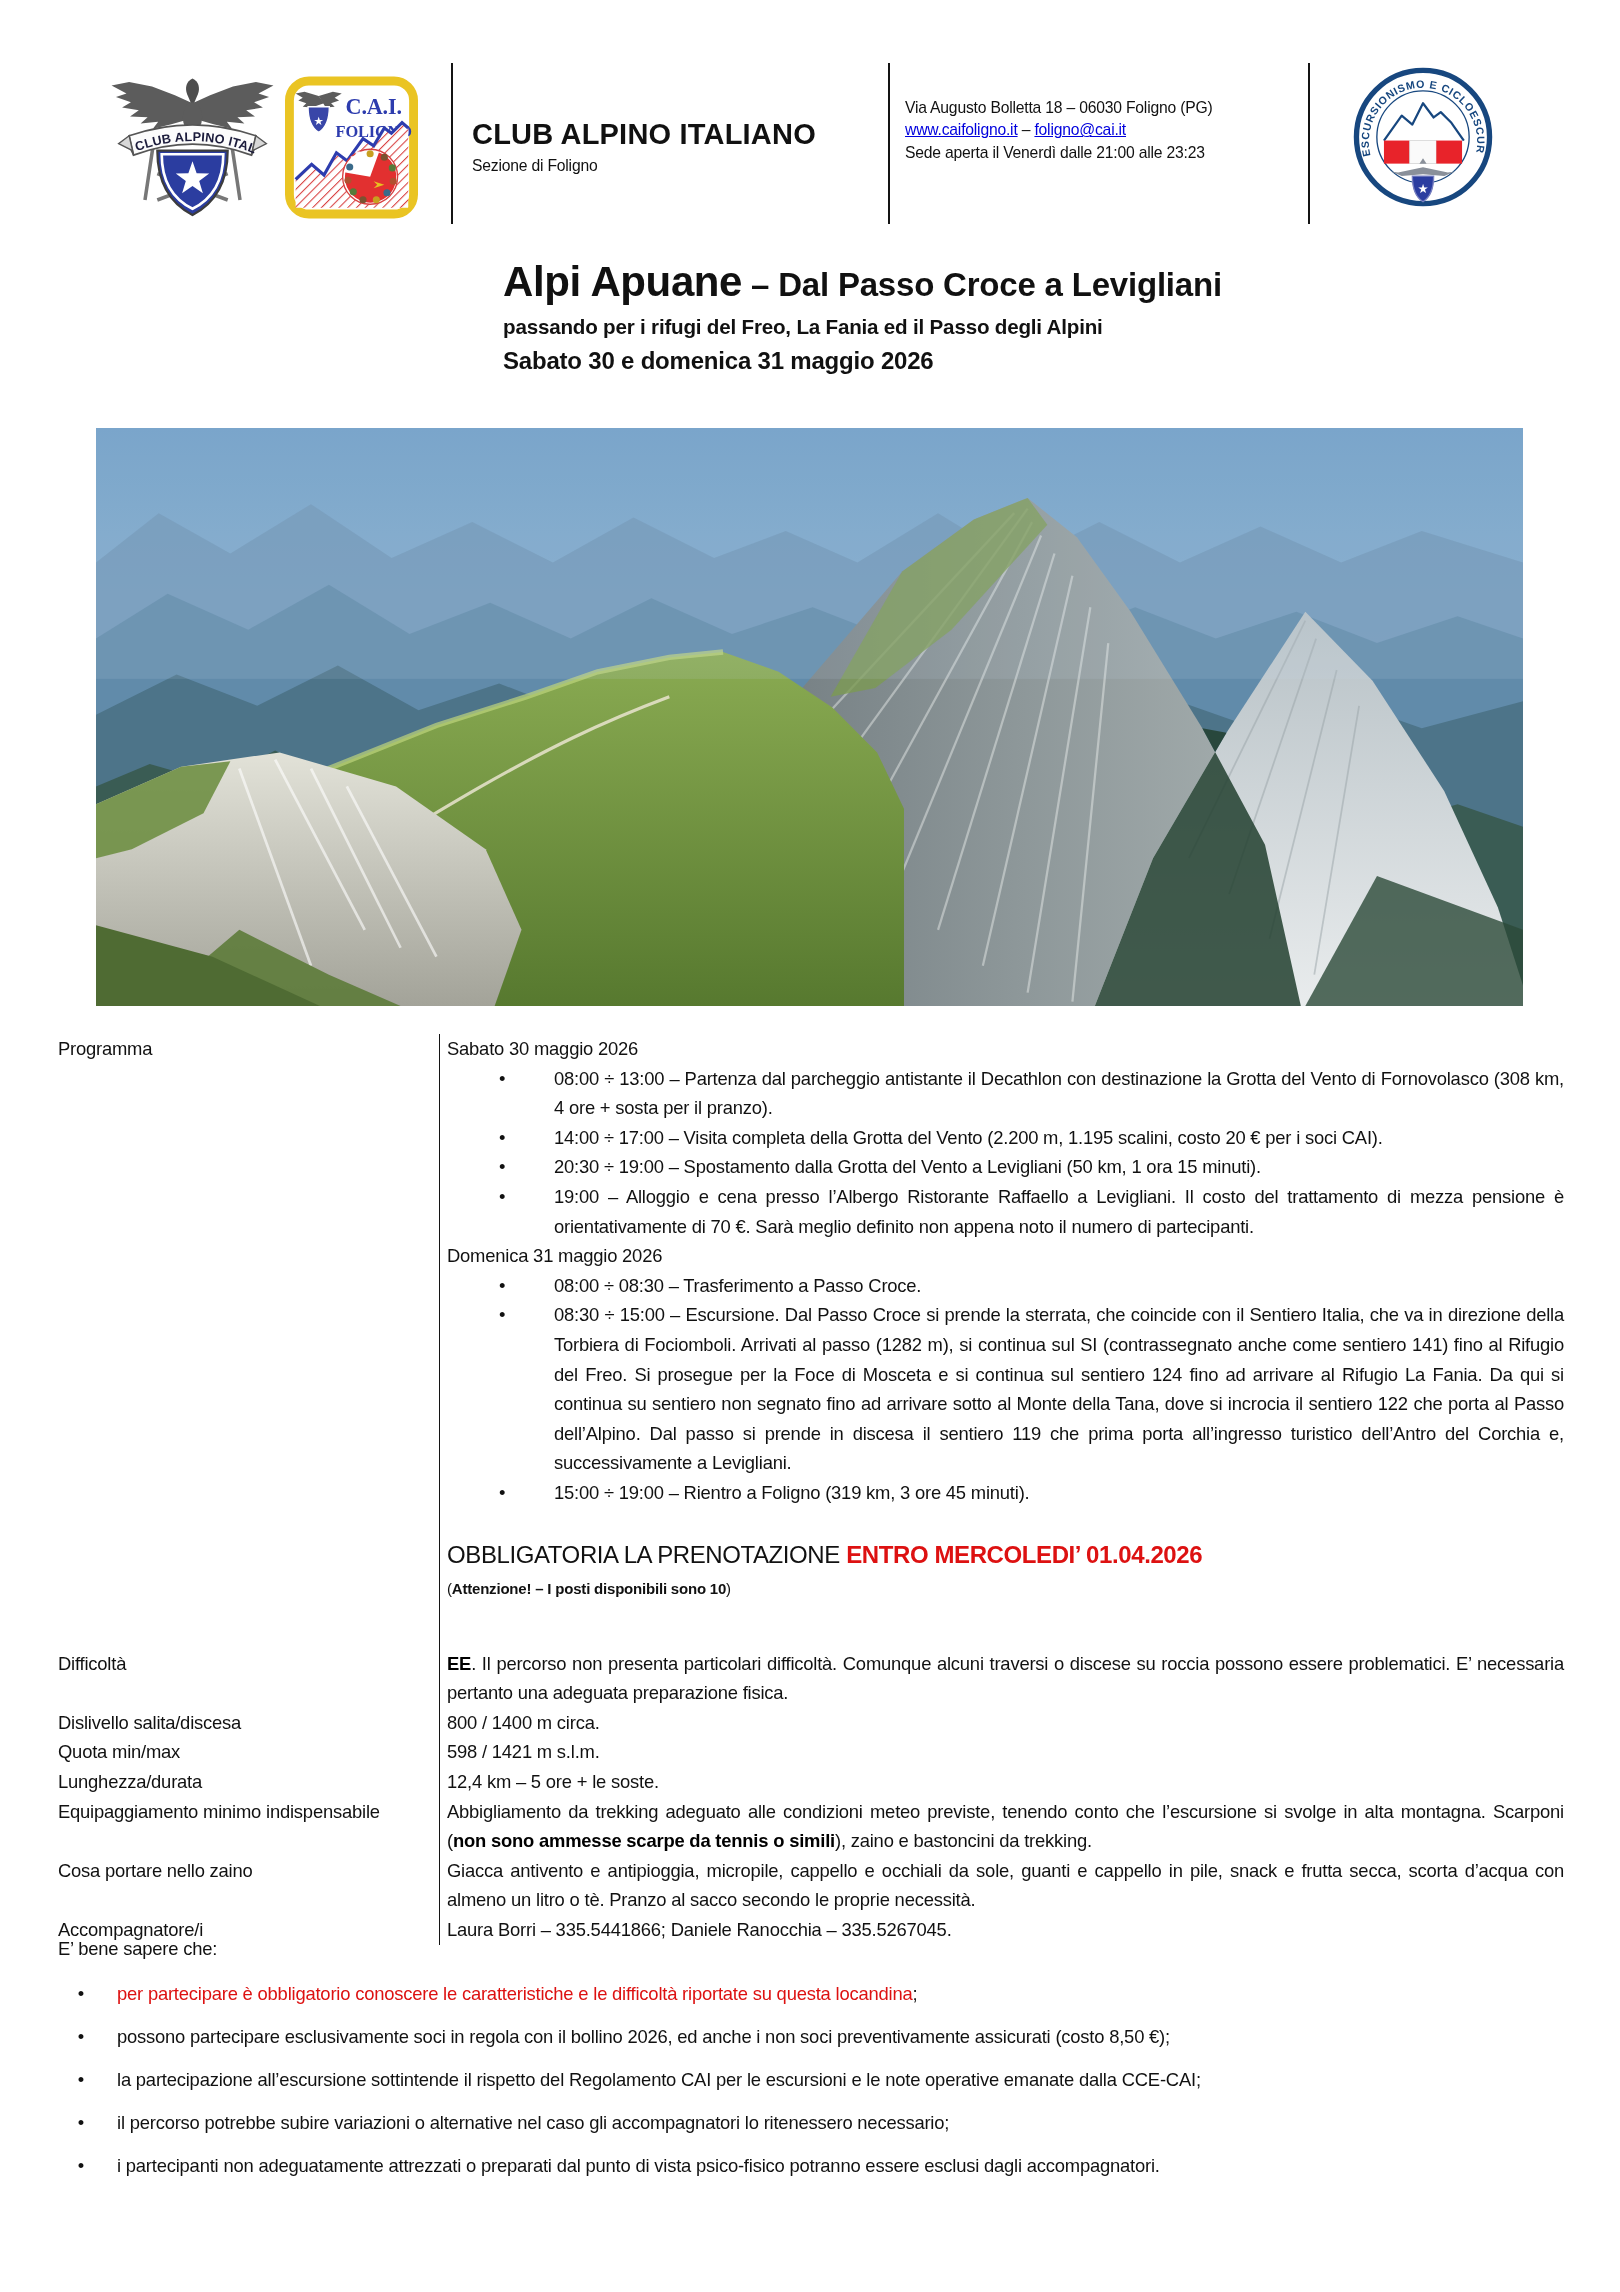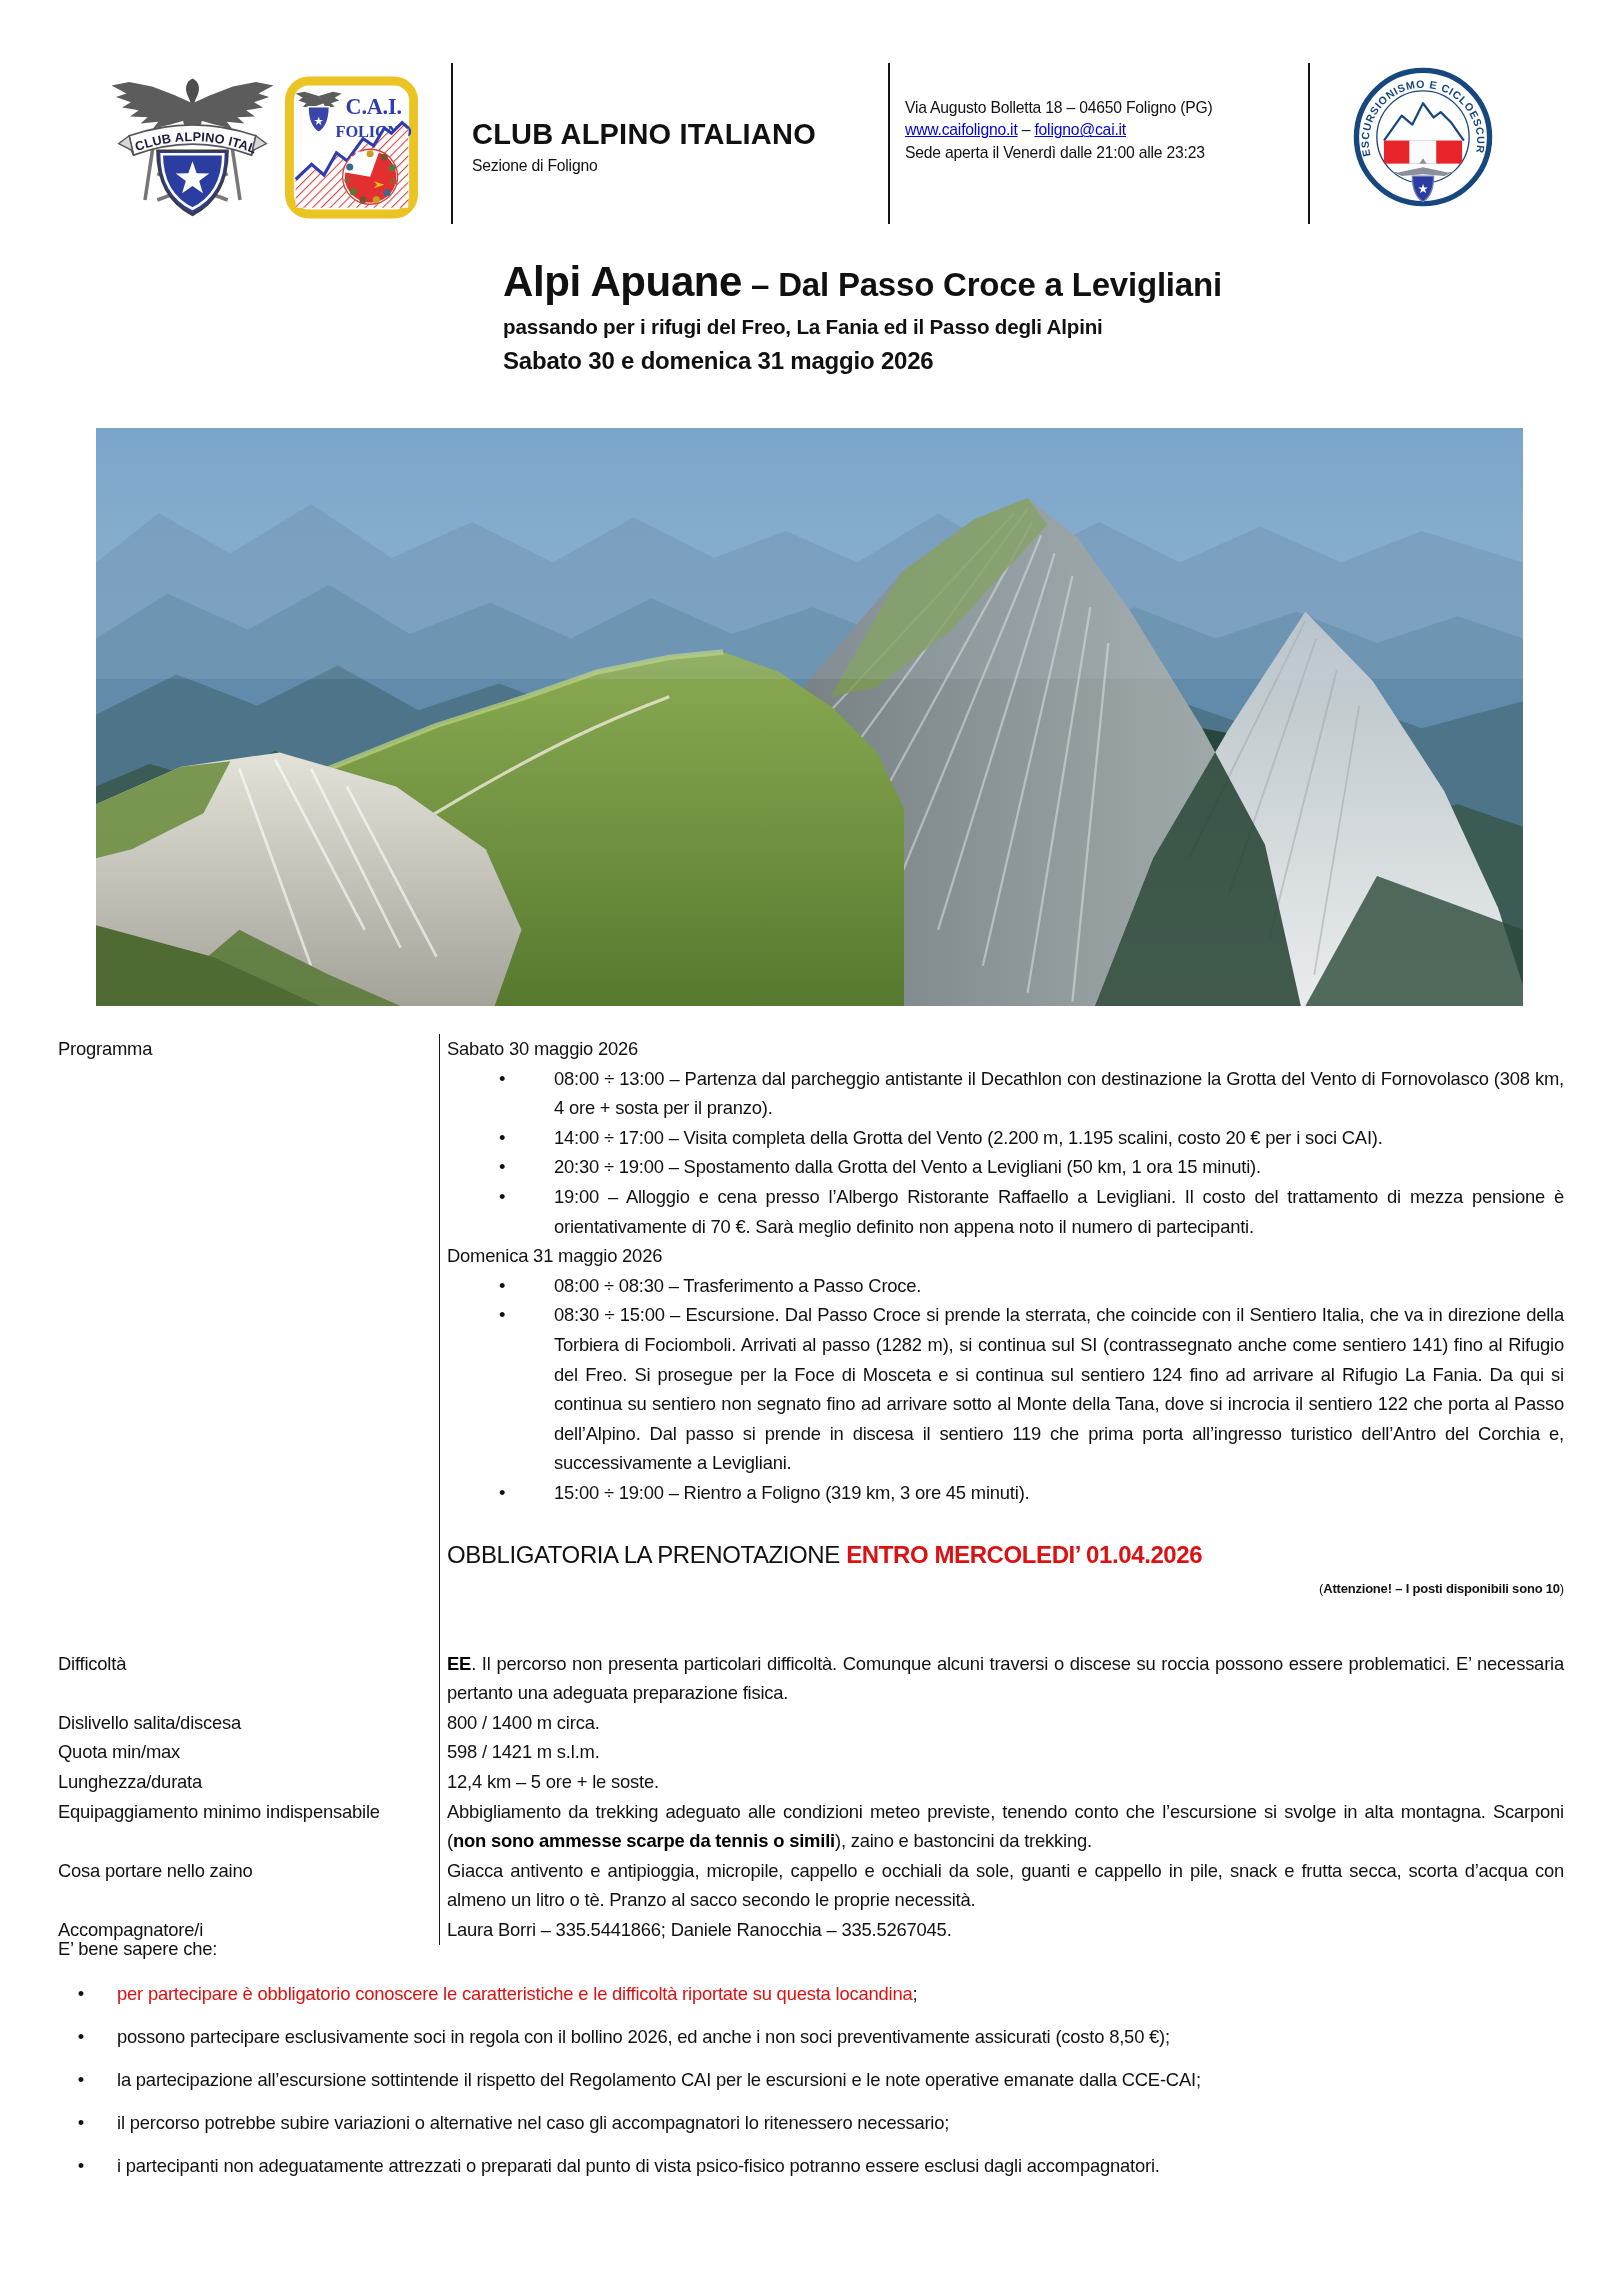--- a/index.html
+++ b/index.html
@@ -33,21 +33,21 @@
   .dtable{position:absolute;left:58px;top:1034px;width:1506px;font-size:18.4px;line-height:29.6px;}
   .trow{display:flex;align-items:stretch;}
   .tlabel{flex:0 0 381px;width:381px;}
   .tcontent{flex:1;border-left:1.8px solid #141414;padding-left:7px;}
   .gap-top > div{padding-top:21.5px;}
   .just{text-align:justify;}
   .pbullet{position:relative;padding-left:107px;}
   .pbullet .dot{position:absolute;left:52px;top:0;}
   .booking{text-align:left;font-size:24px;margin-top:32px;letter-spacing:-0.4px;}
   .booking .red{color:#dd1111;font-weight:bold;}
-  .attention{text-align:right;font-size:13px;margin-top:5.4px;padding-bottom:23px;}
+  .attention{text-align:left;font-size:15px;margin-top:5.4px;padding-bottom:23px;}
   .attention .b{font-weight:bold;}
   .red-bold{color:#000000;font-weight:bold;}
   
   .footer{position:absolute;left:58px;top:1934px;width:1506px;font-size:18.4px;line-height:29.6px;}
   .f-intro{margin-bottom:15px;}
   .f-item{position:relative;padding-left:59px;margin-bottom:13.4px;}
   .f-item .dot{position:absolute;left:19.7px;top:0;}
   .f-red{color:#dd1111;}
 </style>
 </head>
@@ -115,21 +115,21 @@
     <div class="vr vr1"></div>
 
     <div class="orgblock">
       <div class="org-name">CLUB ALPINO ITALIANO</div>
       <div class="org-sub">Sezione di Foligno</div>
     </div>
 
     <div class="vr vr2"></div>
 
     <div class="addr">
-      <div>Via Augusto Bolletta 18 – 04650 Foligno (PG)</div>
+      <div>Via Augusto Bolletta 18 – 06030 Foligno (PG)</div>
       <div><span class="lnk">www.caifoligno.it</span><span> – </span><span class="lnk">foligno@cai.it</span></div>
       <div>Sede aperta il Venerdì dalle 21:00 alle 23:23</div>
     </div>
 
     <div class="vr vr3"></div>
 
     <div class="badge">
       <svg viewBox="0 0 160 160" width="142" height="142">
         <circle cx="80" cy="80" r="75" fill="#ffffff" stroke="#17477f" stroke-width="6"></circle>
         <circle cx="80" cy="80" r="52" fill="none" stroke="#17477f" stroke-width="1.5"></circle>

